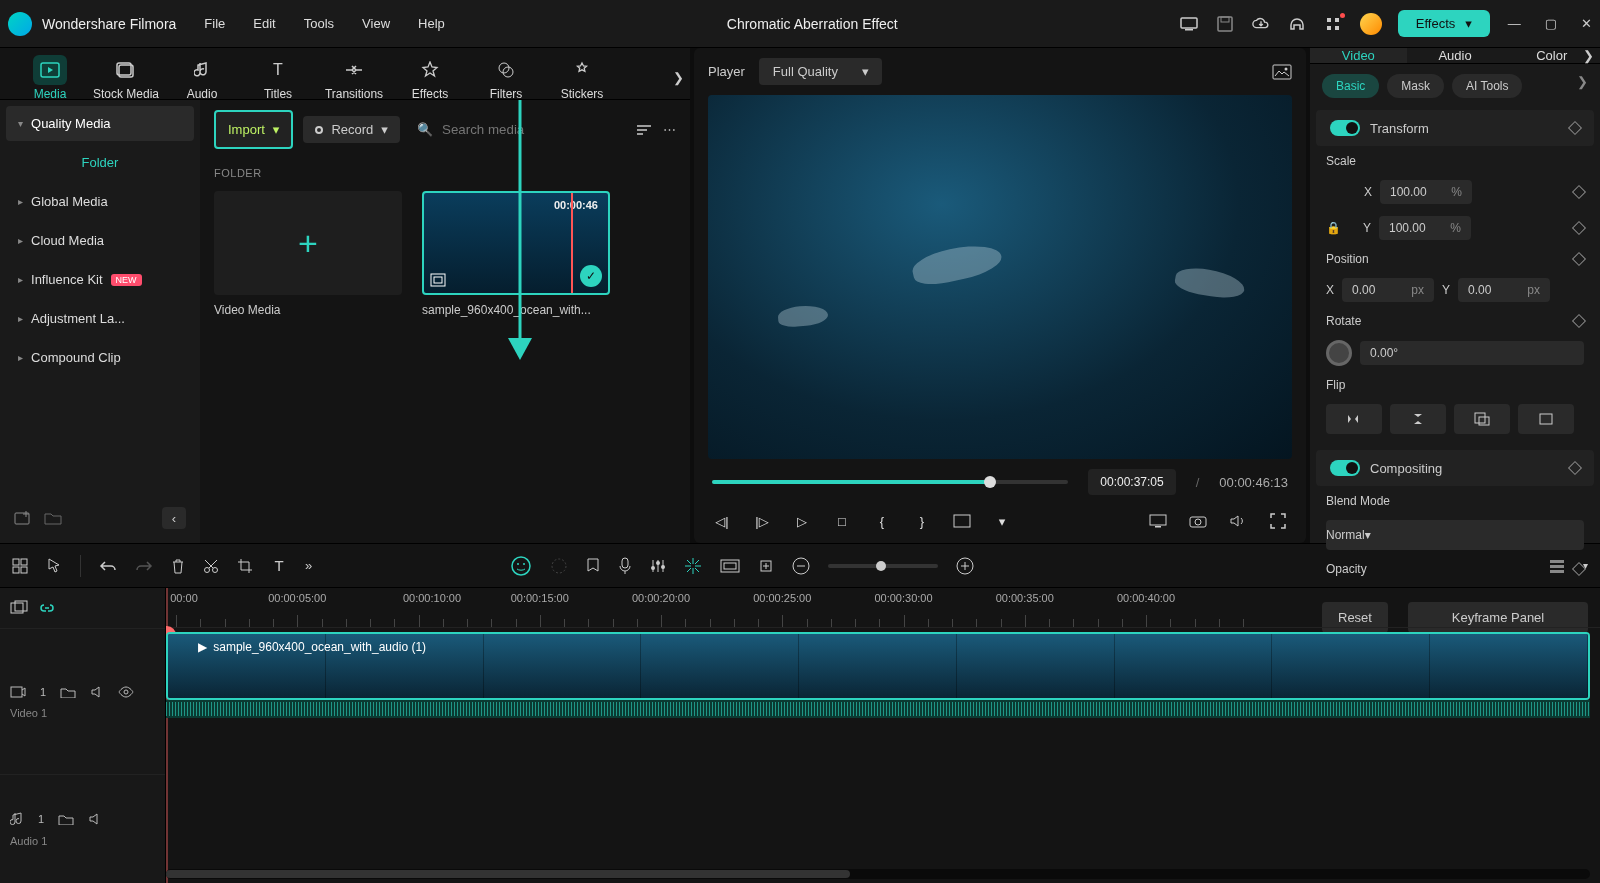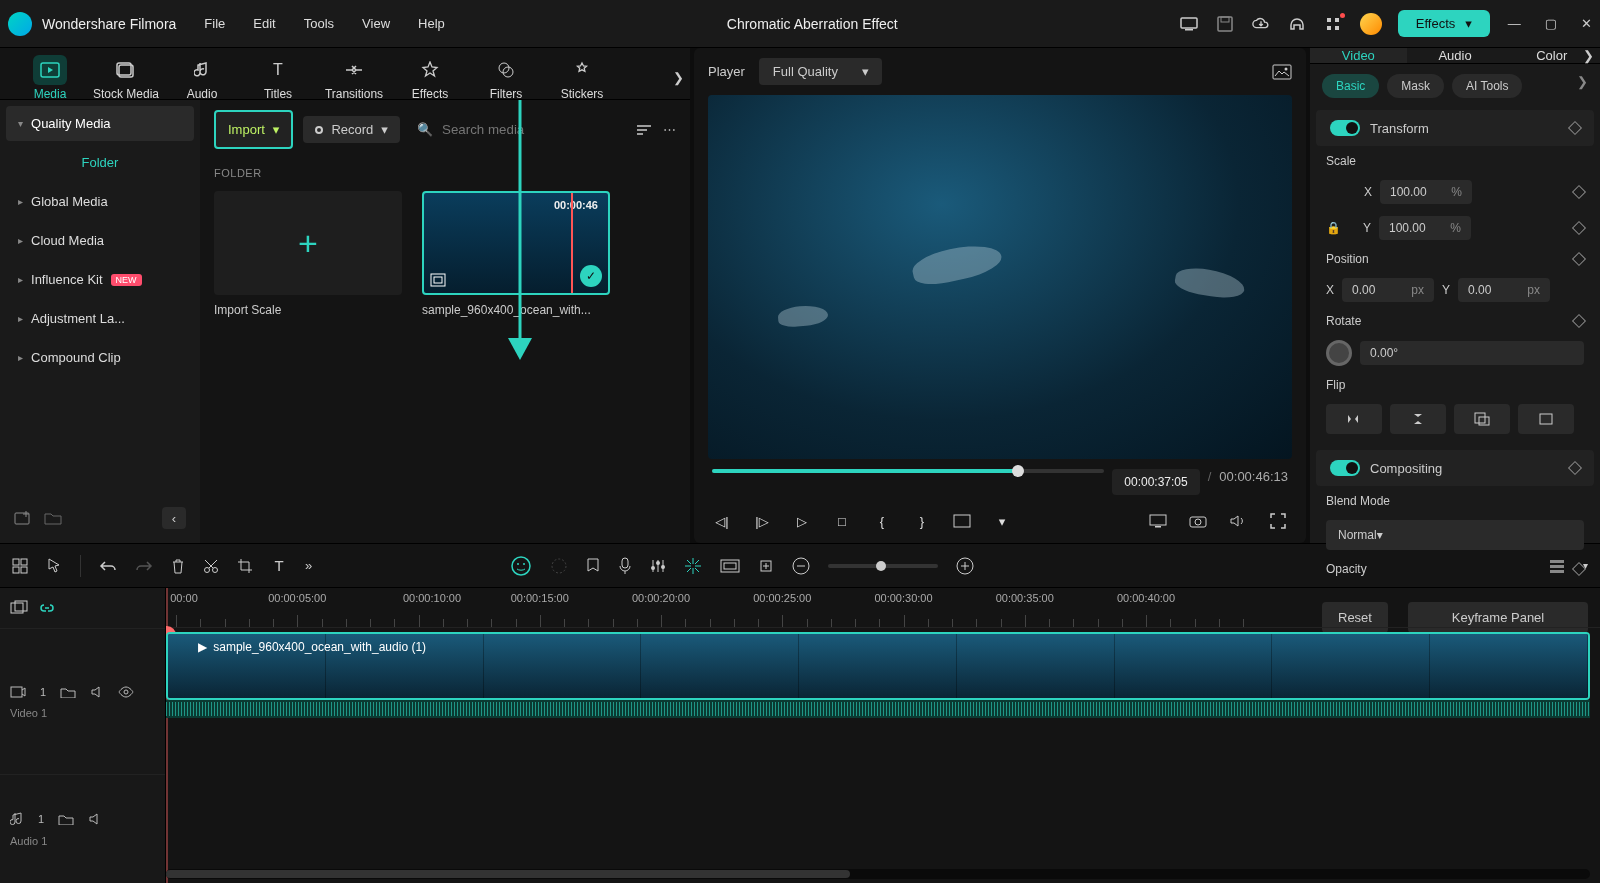--- a/index.html
+++ b/index.html
@@ -63,21 +63,21 @@
 .check { position:absolute; bottom:6px; right:6px; width:22px; height:22px; border-radius:50%; background:#2dd4bf; color:#111; display:flex; align-items:center; justify-content:center; font-size:12px;}
 .rect-ico { position:absolute; bottom:6px; left:6px; color:#eee;}
 .card-lbl { color:#ccc; font-size:12px; margin-top:8px; overflow:hidden; text-overflow:ellipsis; white-space:nowrap;}
 
 
 .player-hd { display:flex; align-items:center; padding:10px 14px; gap:14px;}
 .qual-sel { background:#2a2a2a; padding:6px 14px; border-radius:4px; display:flex; align-items:center; gap:24px;}
 .player-hd .pic { margin-left:auto; color:#ccc;}
 .viewport { flex:1; margin:0 14px; border-radius:4px; background:radial-gradient(ellipse at 40% 30%, #1a5a7a, #0a2535 60%, #041520); position:relative; overflow:hidden;}
 .fish { position:absolute; border-radius:50% 60% 50% 40%; background:rgba(200,220,230,.35);}
-.ctrl-row { display:flex; align-items:flex-start; padding:10px 18px; gap:8px;}
+.ctrl-row { display:flex; align-items:center; padding:10px 18px; gap:20px;}
 .seek { flex:1; height:4px; background:#333; border-radius:2px; position:relative;}
 .seek-fill { position:absolute; left:0; top:0; bottom:0; width:78%; background:#2dd4bf; border-radius:2px;}
 .seek-knob { position:absolute; left:78%; top:50%; transform:translate(-50%,-50%); width:12px; height:12px; background:#ddd; border-radius:50%;}
 .tc { background:#222; padding:6px 12px; border-radius:4px; font-size:12px; color:#eee;}
 .player-btns { display:flex; align-items:center; gap:20px; padding:8px 18px 14px; color:#ddd;}
 .player-btns .gap { flex:1;}
 .pbtn { width:20px; display:flex; justify-content:center;}
 
 
 .insp-tabs { display:flex; height:44px; align-items:center; border-bottom:1px solid #000; position:relative;}
@@ -92,21 +92,21 @@
 .toggle::after { content:''; position:absolute; width:12px; height:12px; background:#111; border-radius:50%; top:2px; right:2px;}
 .diamond { margin-left:auto; color:#888; transform:rotate(45deg); width:10px; height:10px; border:1.5px solid #888;}
 .props { padding:6px 16px 14px; display:flex; flex-direction:column; gap:12px; font-size:12px;}
 .prop-lbl { color:#ccc;}
 .row { display:flex; align-items:center; gap:8px;}
 .num-box { background:#2a2a2a; padding:5px 10px; border-radius:4px; display:flex; align-items:center; gap:8px; min-width:92px; justify-content:space-between;}
 .unit { color:#888;}
 .lock { color:#888;}
 .flip-row { display:flex; gap:8px;}
 .flip-btn { background:#2a2a2a; width:56px; height:30px; border-radius:4px; display:flex; align-items:center; justify-content:center;}
-.blend-sel { background:#2a2a2a; padding:8px 12px; border-radius:4px; display:flex; align-items:center;}
+.blend-sel { background:#2a2a2a; padding:8px 0; border-radius:4px; display:flex; align-items:center;}
 .insp-foot { margin-top:auto; display:flex; gap:20px; padding:12px;}
 .foot-btn { background:#2a2a2a; padding:8px 16px; border-radius:4px;}
 .foot-btn.wide { flex:1; text-align:center;}
 
 
 .timeline { height:340px; background:#141414; display:flex; flex-direction:column; border-top:1px solid #000;}
 .tl-toolbar { height:44px; display:flex; align-items:center; padding:0 12px; gap:18px; border-bottom:1px solid #000; color:#ccc;}
 .tl-toolbar .sep { width:1px; height:22px; background:#333;}
 .tl-toolbar .glow { color:#2dd4bf; }
 .zoom-track { width:110px; height:4px; background:#333; border-radius:2px; position:relative;}
@@ -334,21 +334,21 @@
               </svg>
             </span>
           <span class="mt-ico">⋯</span>
         </div>
         <div class="folder-lbl">FOLDER</div>
         <div class="media-grid">
           <div class="media-card">
             <div class="thumb">
                 <span class="plus">+</span>
               </div>
-            <div class="card-lbl">Import Scale</div>
+            <div class="card-lbl">Video Media</div>
           </div>
           <div class="media-card">
             <div class="thumb video">
               <div class="dur">00:00:46</div>
               <div class="vline"></div>
               <div class="rect-ico">
                   <svg width="16" height="14">
                     <rect x="1" y="1" width="14" height="12" fill="none" stroke="#fff"></rect>
                     <rect x="4" y="4" width="8" height="6" fill="none" stroke="#fff"></rect>
                   </svg>

